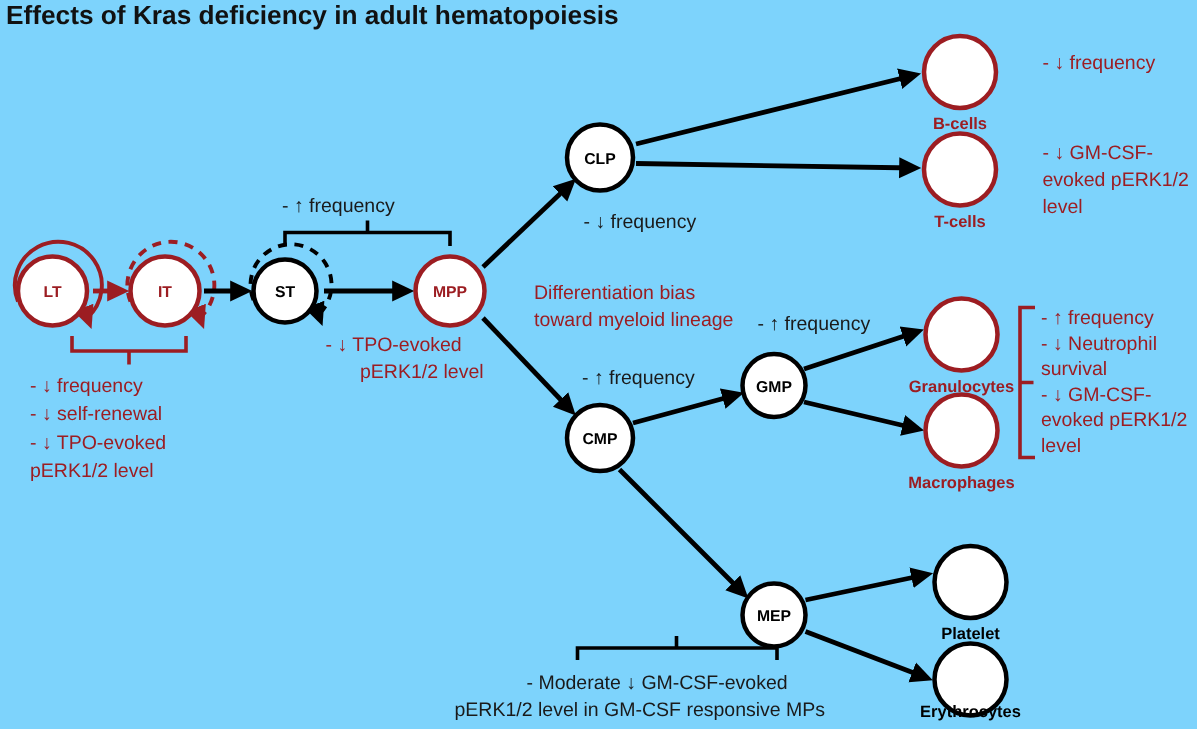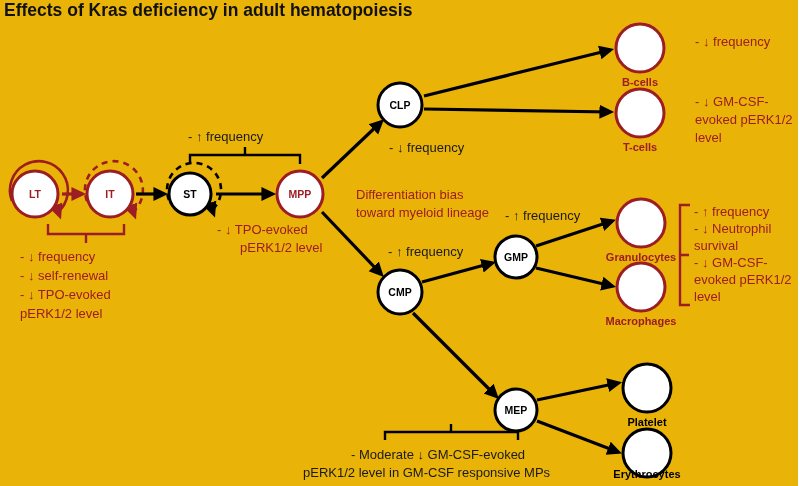--- a/index.html
+++ b/index.html
@@ -1,16 +1,16 @@
 <!DOCTYPE html>
 <html><head>
 <meta charset="utf-8">
 <style>
   html,body{margin:0;padding:0;background:#ffffff;}
-  #page{position:relative;width:798px;height:486px;background:#eab308;overflow:hidden;
+  #page{position:relative;width:798px;height:486px;background:#7dd3fc;overflow:hidden;
         font-family:"Liberation Sans", sans-serif;}
   #diagram{position:absolute;left:0;top:0;width:800px;height:486px;}
   .ttl{font-family:"Liberation Sans", sans-serif;font-size:17.5px;font-weight:bold;fill:#111111;}
   .node-lbl{font-family:"Liberation Sans", sans-serif;font-size:10.5px;font-weight:bold;}
   .node-lbl.red{fill:#9c1d22;}
   .node-lbl.blk{fill:#000000;}
   .out-lbl{font-family:"Liberation Sans", sans-serif;font-size:11px;font-weight:bold;}
   .out-lbl.red{fill:#9c1d22;}
   .out-lbl.blk{fill:#000000;}
   .ann{font-family:"Liberation Sans", sans-serif;font-size:13px;}

